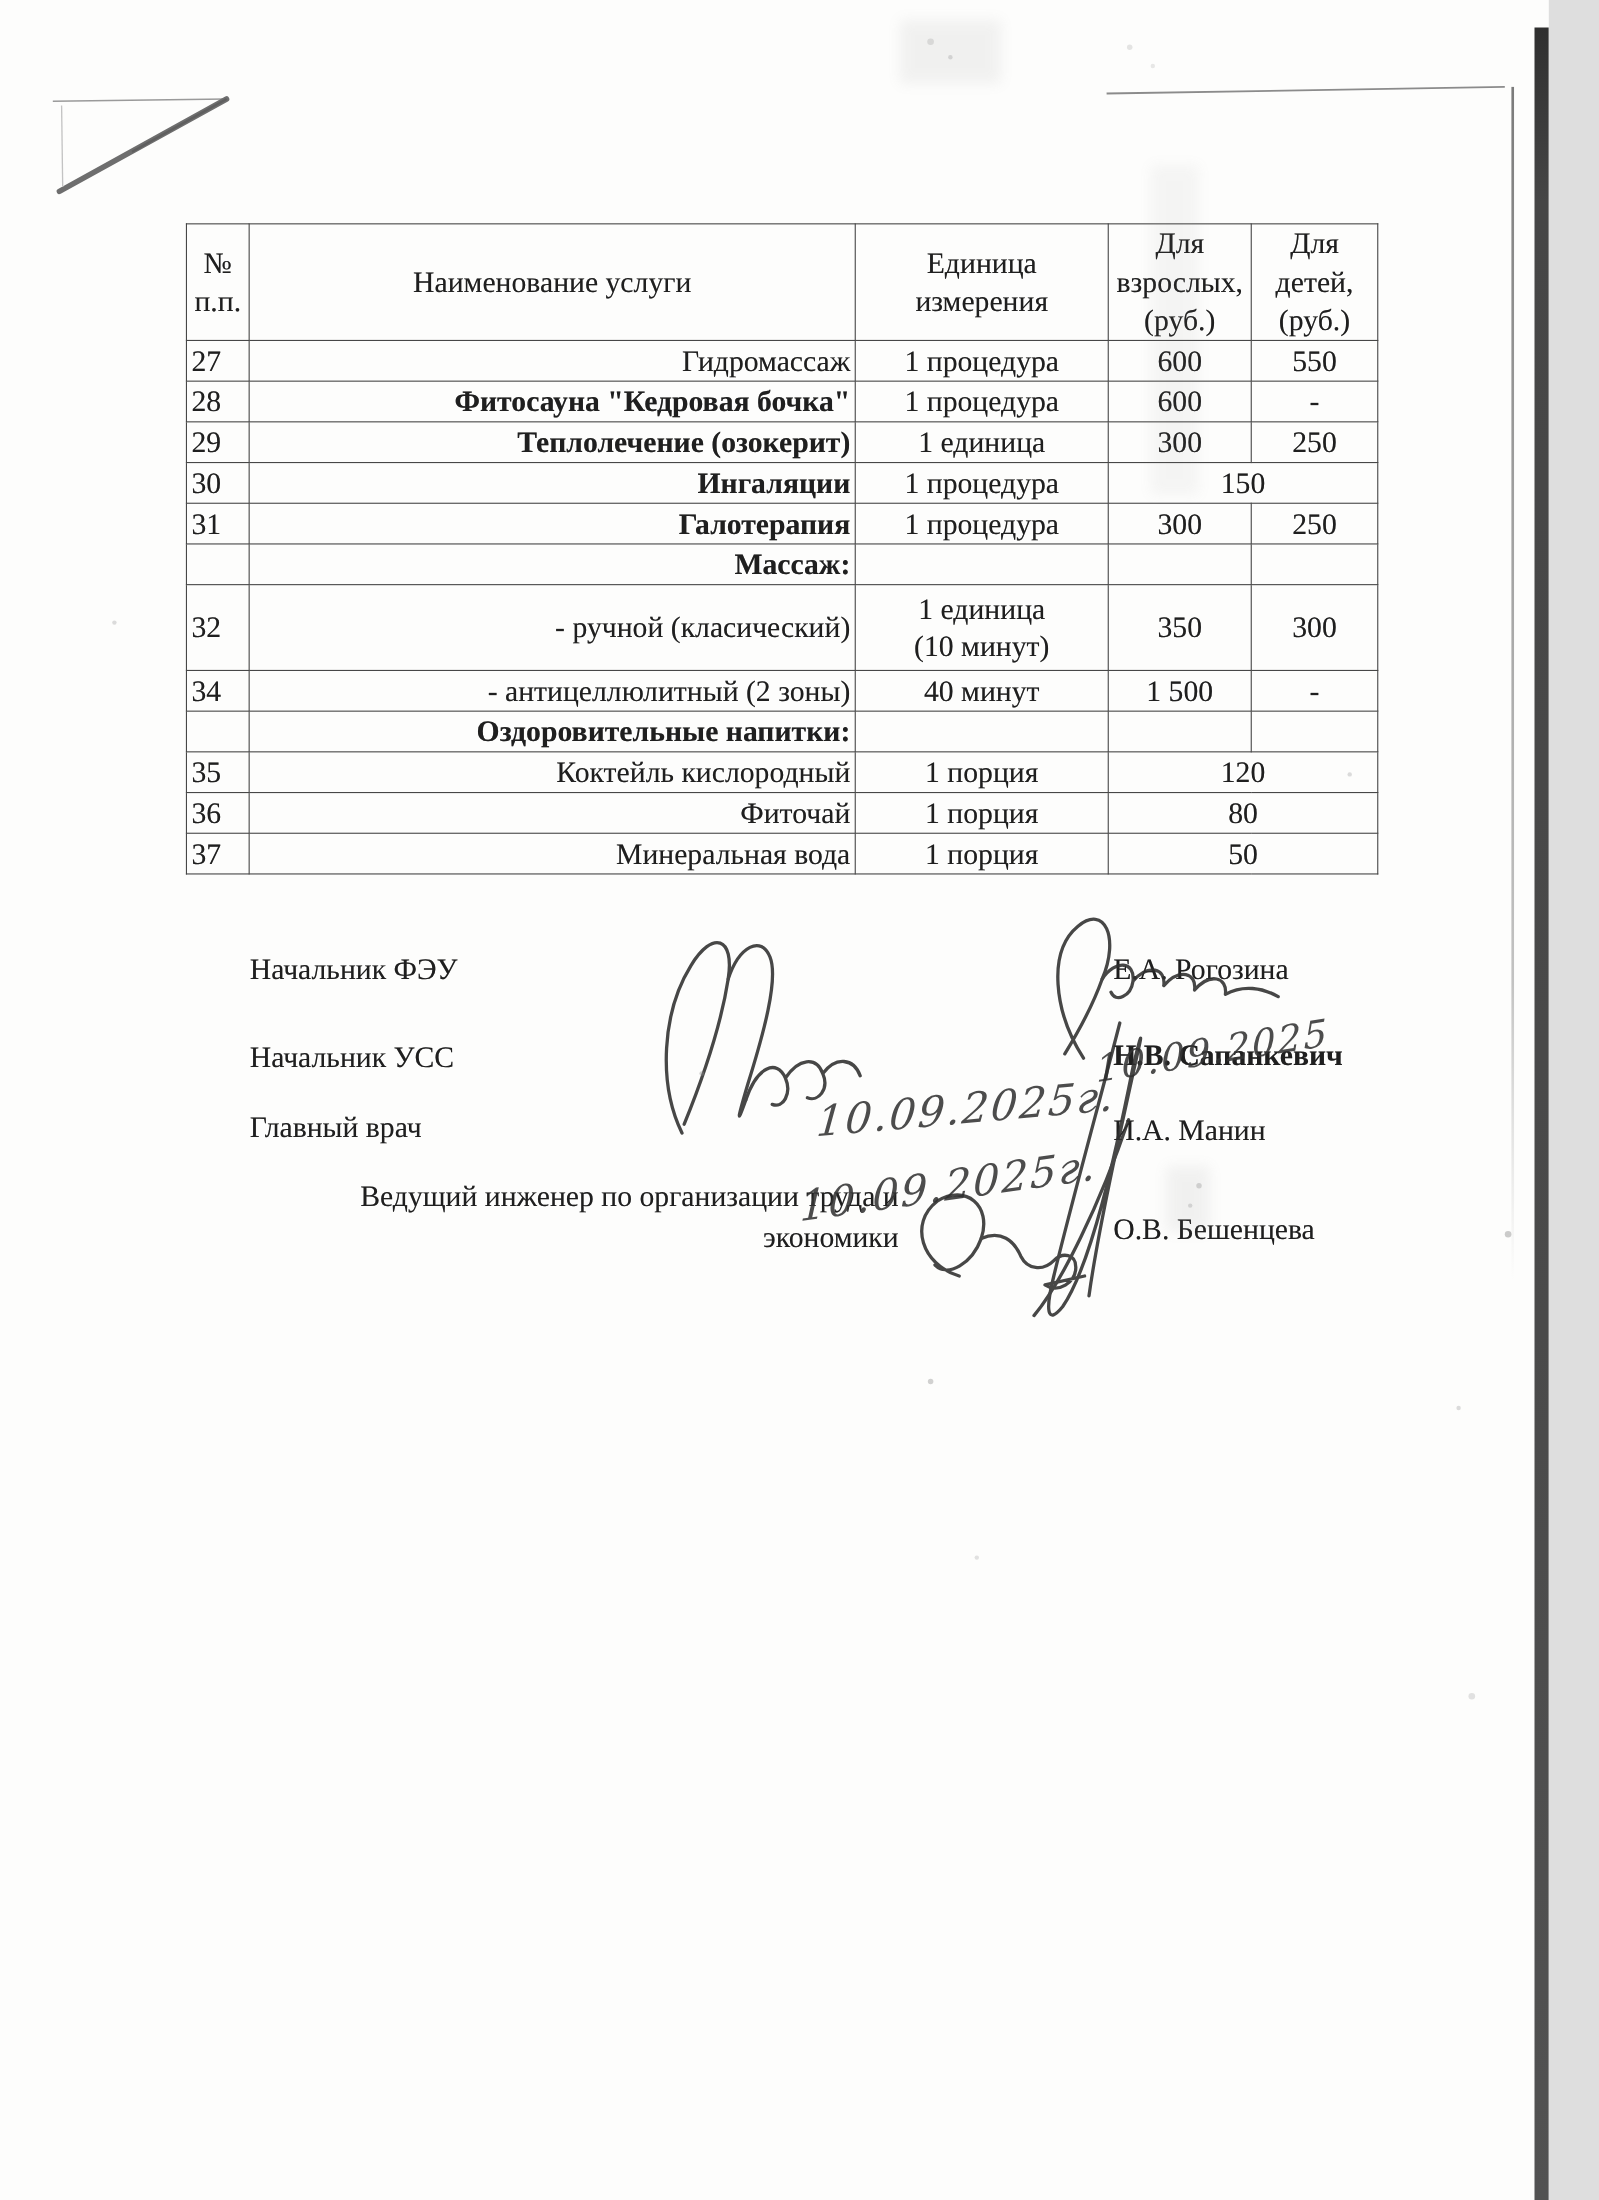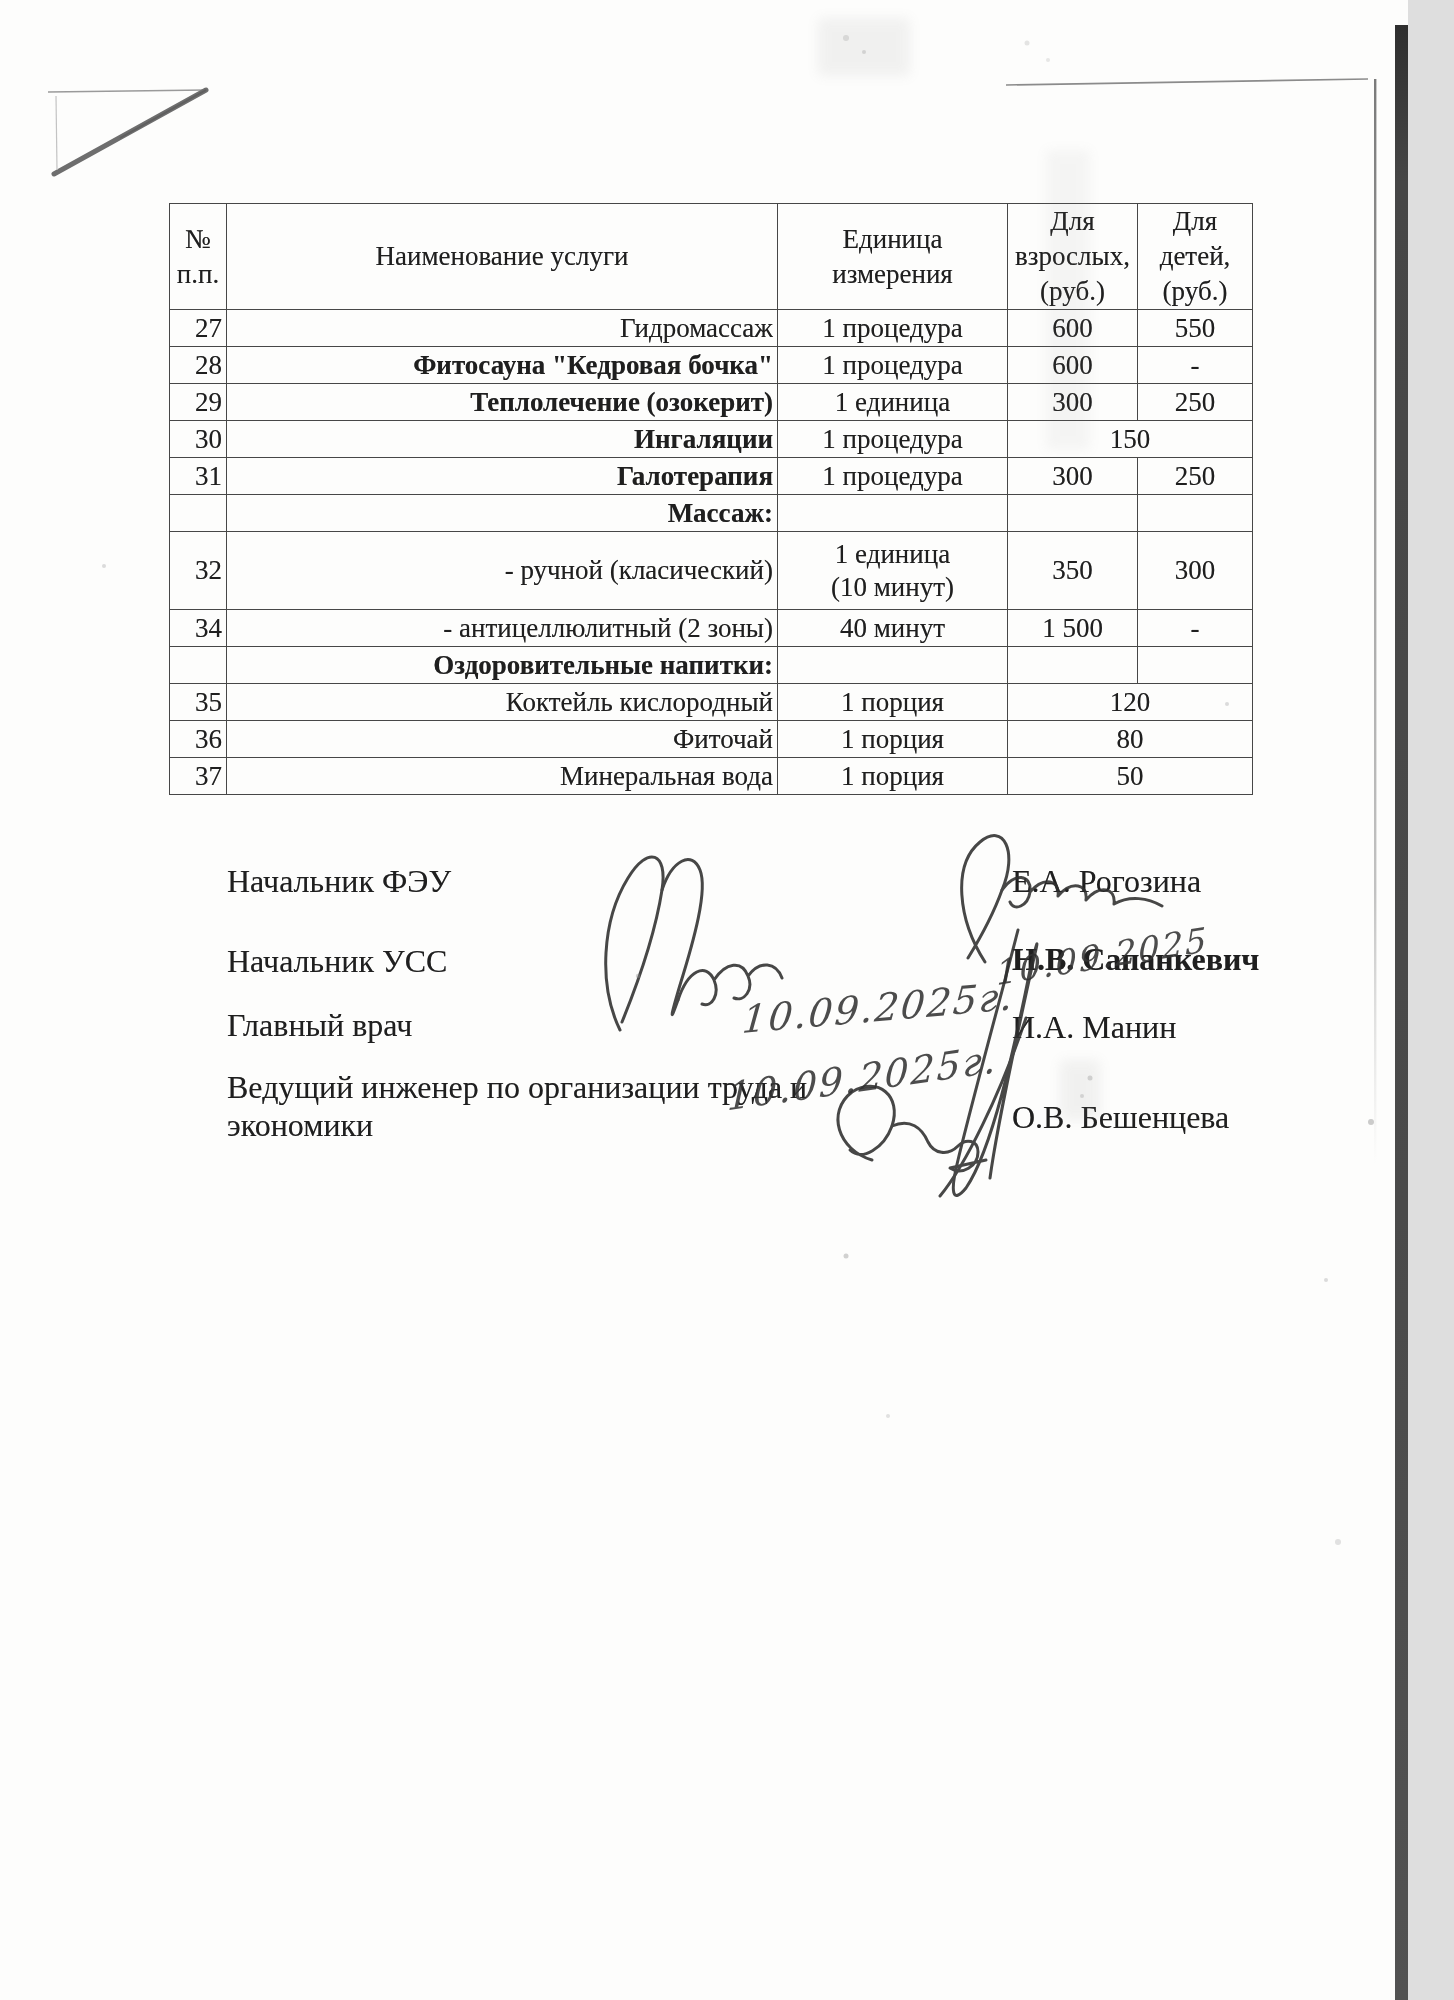--- a/index.html
+++ b/index.html
@@ -23,29 +23,30 @@
     border:1.5px solid #474747;
     padding:0 4px;
     vertical-align:middle;
     overflow:hidden;
   }
   table.price thead tr{height:102px;}
   table.price tbody tr{height:37px;}
   table.price tbody tr.tall{height:78px;}
   table.price th{font-weight:normal;text-align:center;line-height:35px;}
   th.c-num{line-height:50px;}
-  td.cell-num{text-align:right;}
+  td.cell-num{text-align:left;}
   td.cell-service{text-align:right;padding-left:10px;}
   td.cell-service.bold{font-weight:bold;}
   td.cell-unit,td.cell-adult,td.cell-child,td.cell-merged{text-align:center;line-height:33px;}
   
   .sig-title,.sig-name{
-    position:absolute;font-size:32px;line-height:38px;
+    position:absolute;font-size:27px;line-height:38px;
     text-shadow:0 0 .6px rgba(20,20,20,.4);
     white-space:normal;
+    text-align:right;
   }
   .sig-name{white-space:nowrap;}
   .hw{
     position:absolute;
     font-family:"DejaVu Serif",serif;
     font-style:italic;
     color:#343434;
     white-space:nowrap;
     letter-spacing:2px;
     opacity:.88;

